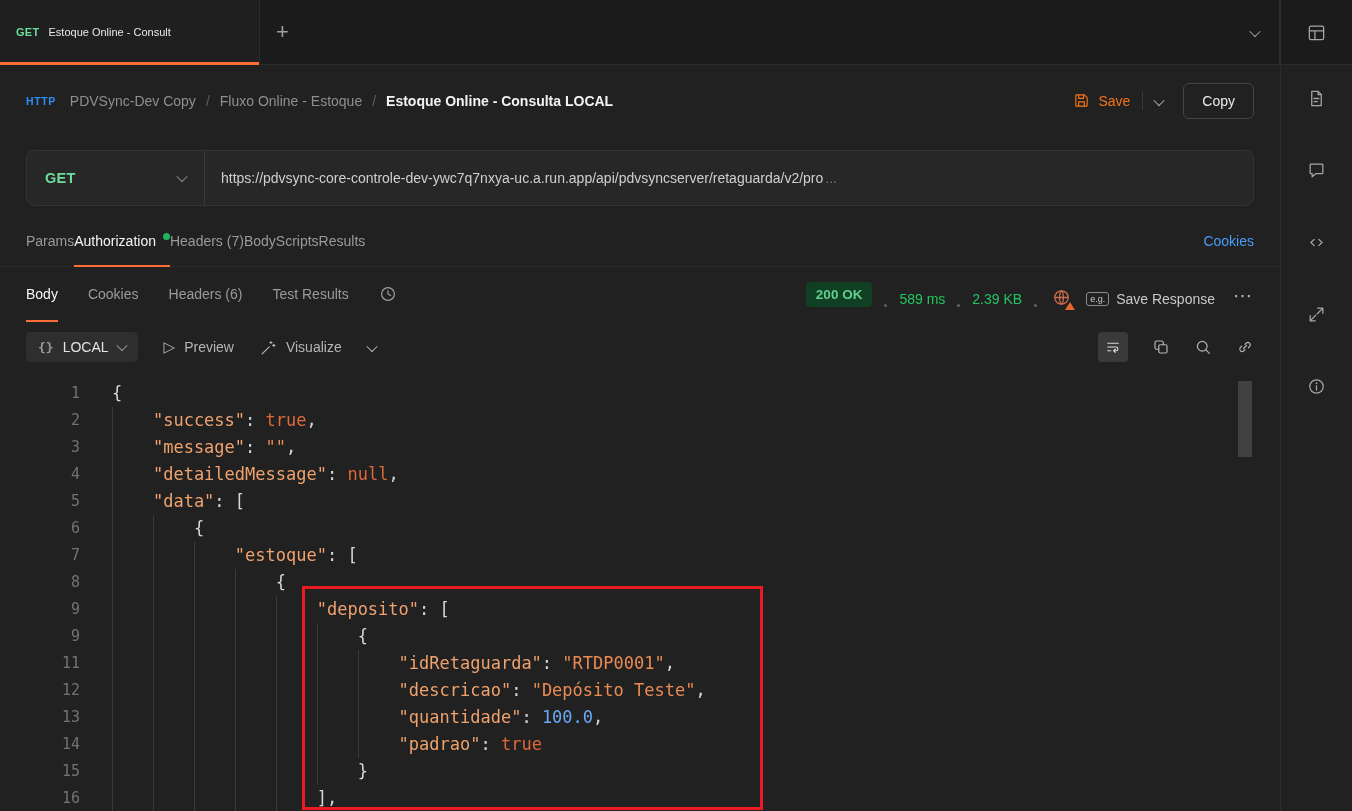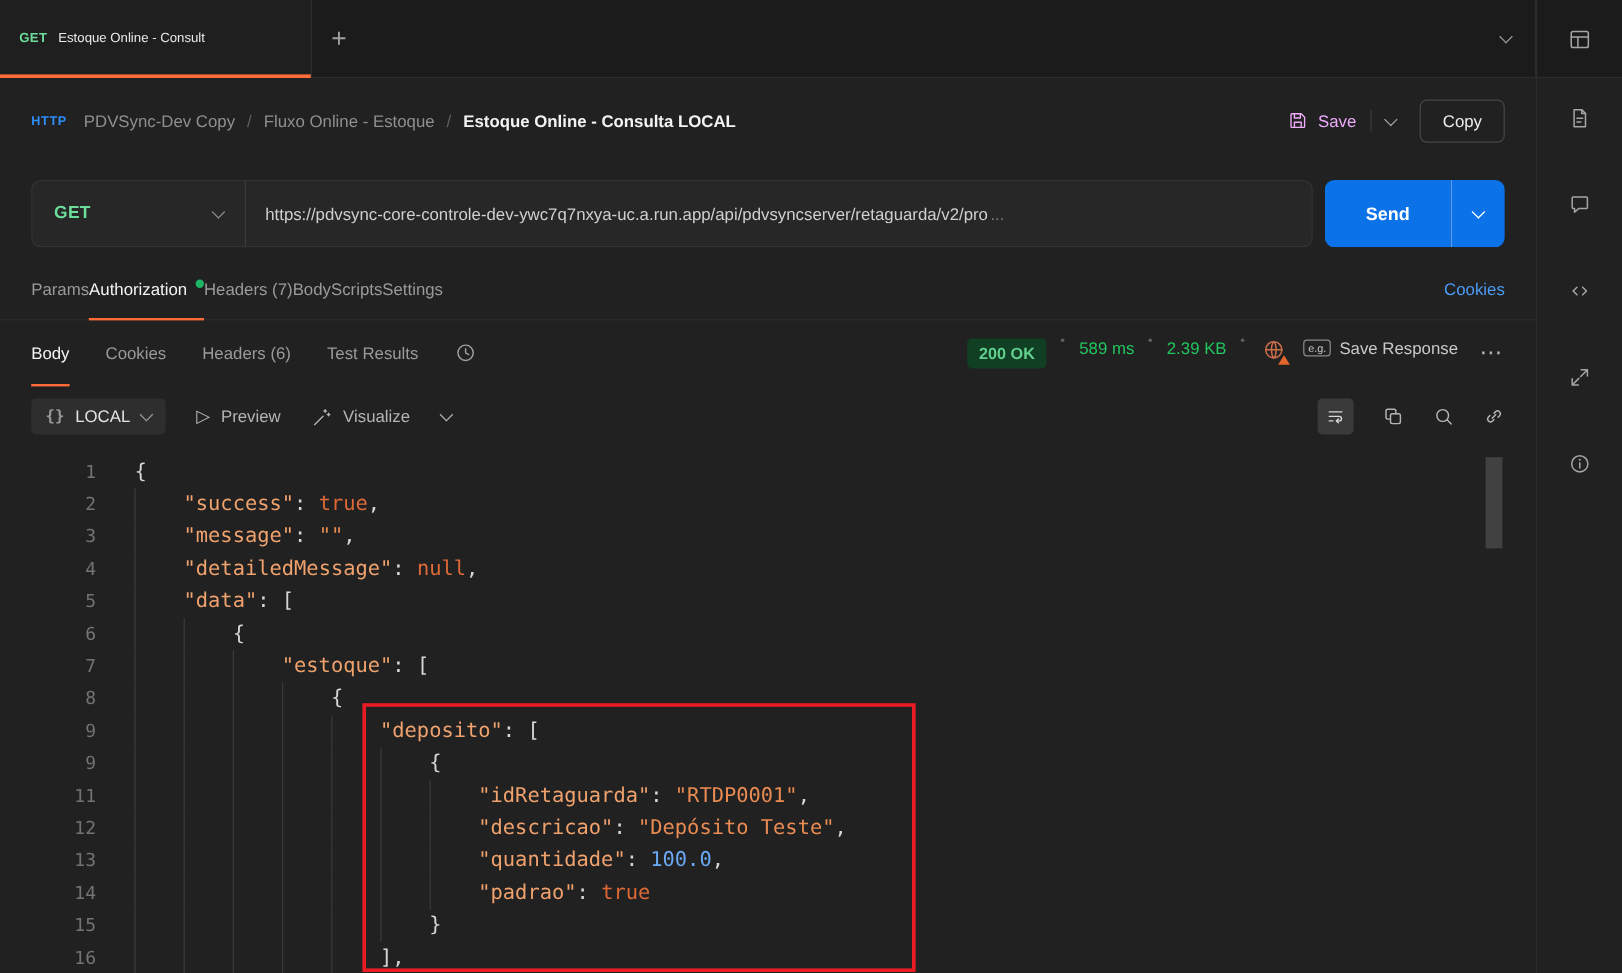--- a/index.html
+++ b/index.html
@@ -33,21 +33,21 @@
 
   
   .content{background:#212121;display:flex;flex-direction:column;overflow:hidden}
 
   .header-row{flex:0 0 71px;display:flex;align-items:center;padding:0 26px}
   .http-label{color:#2e8df6;font-weight:700;font-size:10.5px;letter-spacing:.6px;margin-right:14px}
   .crumb{font-size:14px;color:#8f8f8f;white-space:nowrap;cursor:pointer}
   .crumb.active{color:#f3f3f3;font-weight:600;cursor:default}
   .crumb-sep{color:#5f5f5f;margin:0 10px;font-size:14px}
   .header-actions{margin-left:auto;display:flex;align-items:center}
-  .save-group{display:flex;align-items:center;color:#f0abfc;font-size:14px;gap:8px;cursor:pointer}
+  .save-group{display:flex;align-items:center;color:#f97316;font-size:14px;gap:8px;cursor:pointer}
   .save-group svg{width:17px;height:17px}
   .save-split{margin-left:12px;padding-left:12px;border-left:1px solid #3a3a3a;color:#a8a8a8;cursor:pointer}
   .share-btn{margin-left:20px;border:1px solid #464646;border-radius:6px;padding:9px 18px;color:#ececec;
              font-size:14px;background:transparent;cursor:pointer}
 
   .request-row{flex:0 0 56px;margin:14px 26px 10px;display:flex;gap:10px}
   .url-box{flex:1;display:flex;background:#272727;border:1px solid #333;border-radius:8px;overflow:hidden;align-items:stretch}
   .method-select{flex:0 0 178px;display:flex;align-items:center;justify-content:space-between;padding:0 18px;
                  border-right:1px solid #3a3a3a;cursor:pointer;color:#8a8a8a;box-sizing:border-box}
   .method-label{color:var(--method-get,#6bdd9a);font-weight:700;font-size:14.5px;letter-spacing:.3px}
@@ -63,21 +63,21 @@
   .req-tabs{flex:0 0 50px;display:flex;align-items:center;padding:0 26px;border-bottom:1px solid #2c2c2c}
   .rtab{font-size:14px;color:#9a9a9a;height:100%;display:flex;align-items:center;position:relative;cursor:pointer;white-space:nowrap}
   .rtab.active{color:#f5f5f5}
   .rtab.active::after{content:"";position:absolute;bottom:-1px;left:0;right:0;height:2px;background:var(--accent,#ff6c37)}
   .auth-dot{width:7px;height:7px;border-radius:50%;background:#1db564;margin-left:7px;transform:translateY(-5px)}
   .cookies-link{margin-left:auto;color:var(--link-blue,#4a9cf8);font-size:14px;font-weight:500;cursor:pointer}
 
   .resp-tabs{flex:0 0 54px;display:flex;align-items:center;gap:30px;padding:0 26px}
   .clock{color:#a0a0a0;cursor:pointer}
   .clock svg{width:18px;height:18px}
-  .resp-meta{margin-left:auto;display:flex;align-items:flex-start;gap:12px}
+  .resp-meta{margin-left:auto;display:flex;align-items:flex-end;gap:12px}
   .status-badge{background:var(--status-bg,#113f24);color:var(--status-text,#61cf8d);font-size:13.5px;font-weight:600;
                 padding:5px 10px;border-radius:4px;white-space:nowrap}
   .meta-dot{width:3px;height:3px;border-radius:50%;background:#606060}
   .meta-text{color:#22c55e;font-size:14px;white-space:nowrap}
   .globe-wrap{position:relative;color:#cd6e4b;margin:0 3px;cursor:pointer}
   .globe-wrap svg{width:19px;height:19px}
   .globe-tri{position:absolute;right:-4px;bottom:-3px;width:0;height:0;border-left:5px solid transparent;
              border-right:5px solid transparent;border-bottom:8px solid var(--warn-orange,#e2662e)}
   .save-resp{color:#c9c9c9;font-size:14px;display:flex;align-items:center;gap:7px;cursor:pointer;white-space:nowrap}
   .eg-badge{border:1px solid #8b8b8b;border-radius:3px;font-size:9px;padding:1px 3px;color:#c9c9c9}
@@ -172,38 +172,32 @@
       <div class="url-box">
         <div class="method-select">
           <span class="method-label">GET</span>
           <span class="chev"></span>
         </div>
         <div class="url-input">
           <span class="url-text">https://pdvsync-core-controle-dev-ywc7q7nxya-uc.a.run.app/api/pdvsyncserver/retaguarda/v2/pro</span>
           <span class="url-ellipsis">...</span>
         </div>
       </div>
-      <div class="send-btn">
-        <div class="send-main">Send</div>
-        <div class="send-arrow">
-            <span class="chev"></span>
-          </div>
-      </div>
     </div>
 
     <div class="req-tabs">
       <span class="rtab">Params</span>
       <span class="rtab active">
         <span>Authorization</span>
         <span class="auth-dot"></span>
       </span>
       <span class="rtab">Headers (7)</span>
       <span class="rtab">Body</span>
       <span class="rtab">Scripts</span>
-      <span class="rtab">Settings</span>
+      <span class="rtab">Results</span>
       <span class="cookies-link">Cookies</span>
     </div>
 
     <div class="resp-tabs">
       <span class="rtab active">Body</span>
       <span class="rtab">Cookies</span>
       <span class="rtab">Headers (6)</span>
       <span class="rtab">Test Results</span>
       <span class="clock">
         <svg viewBox="0 0 24 24">

